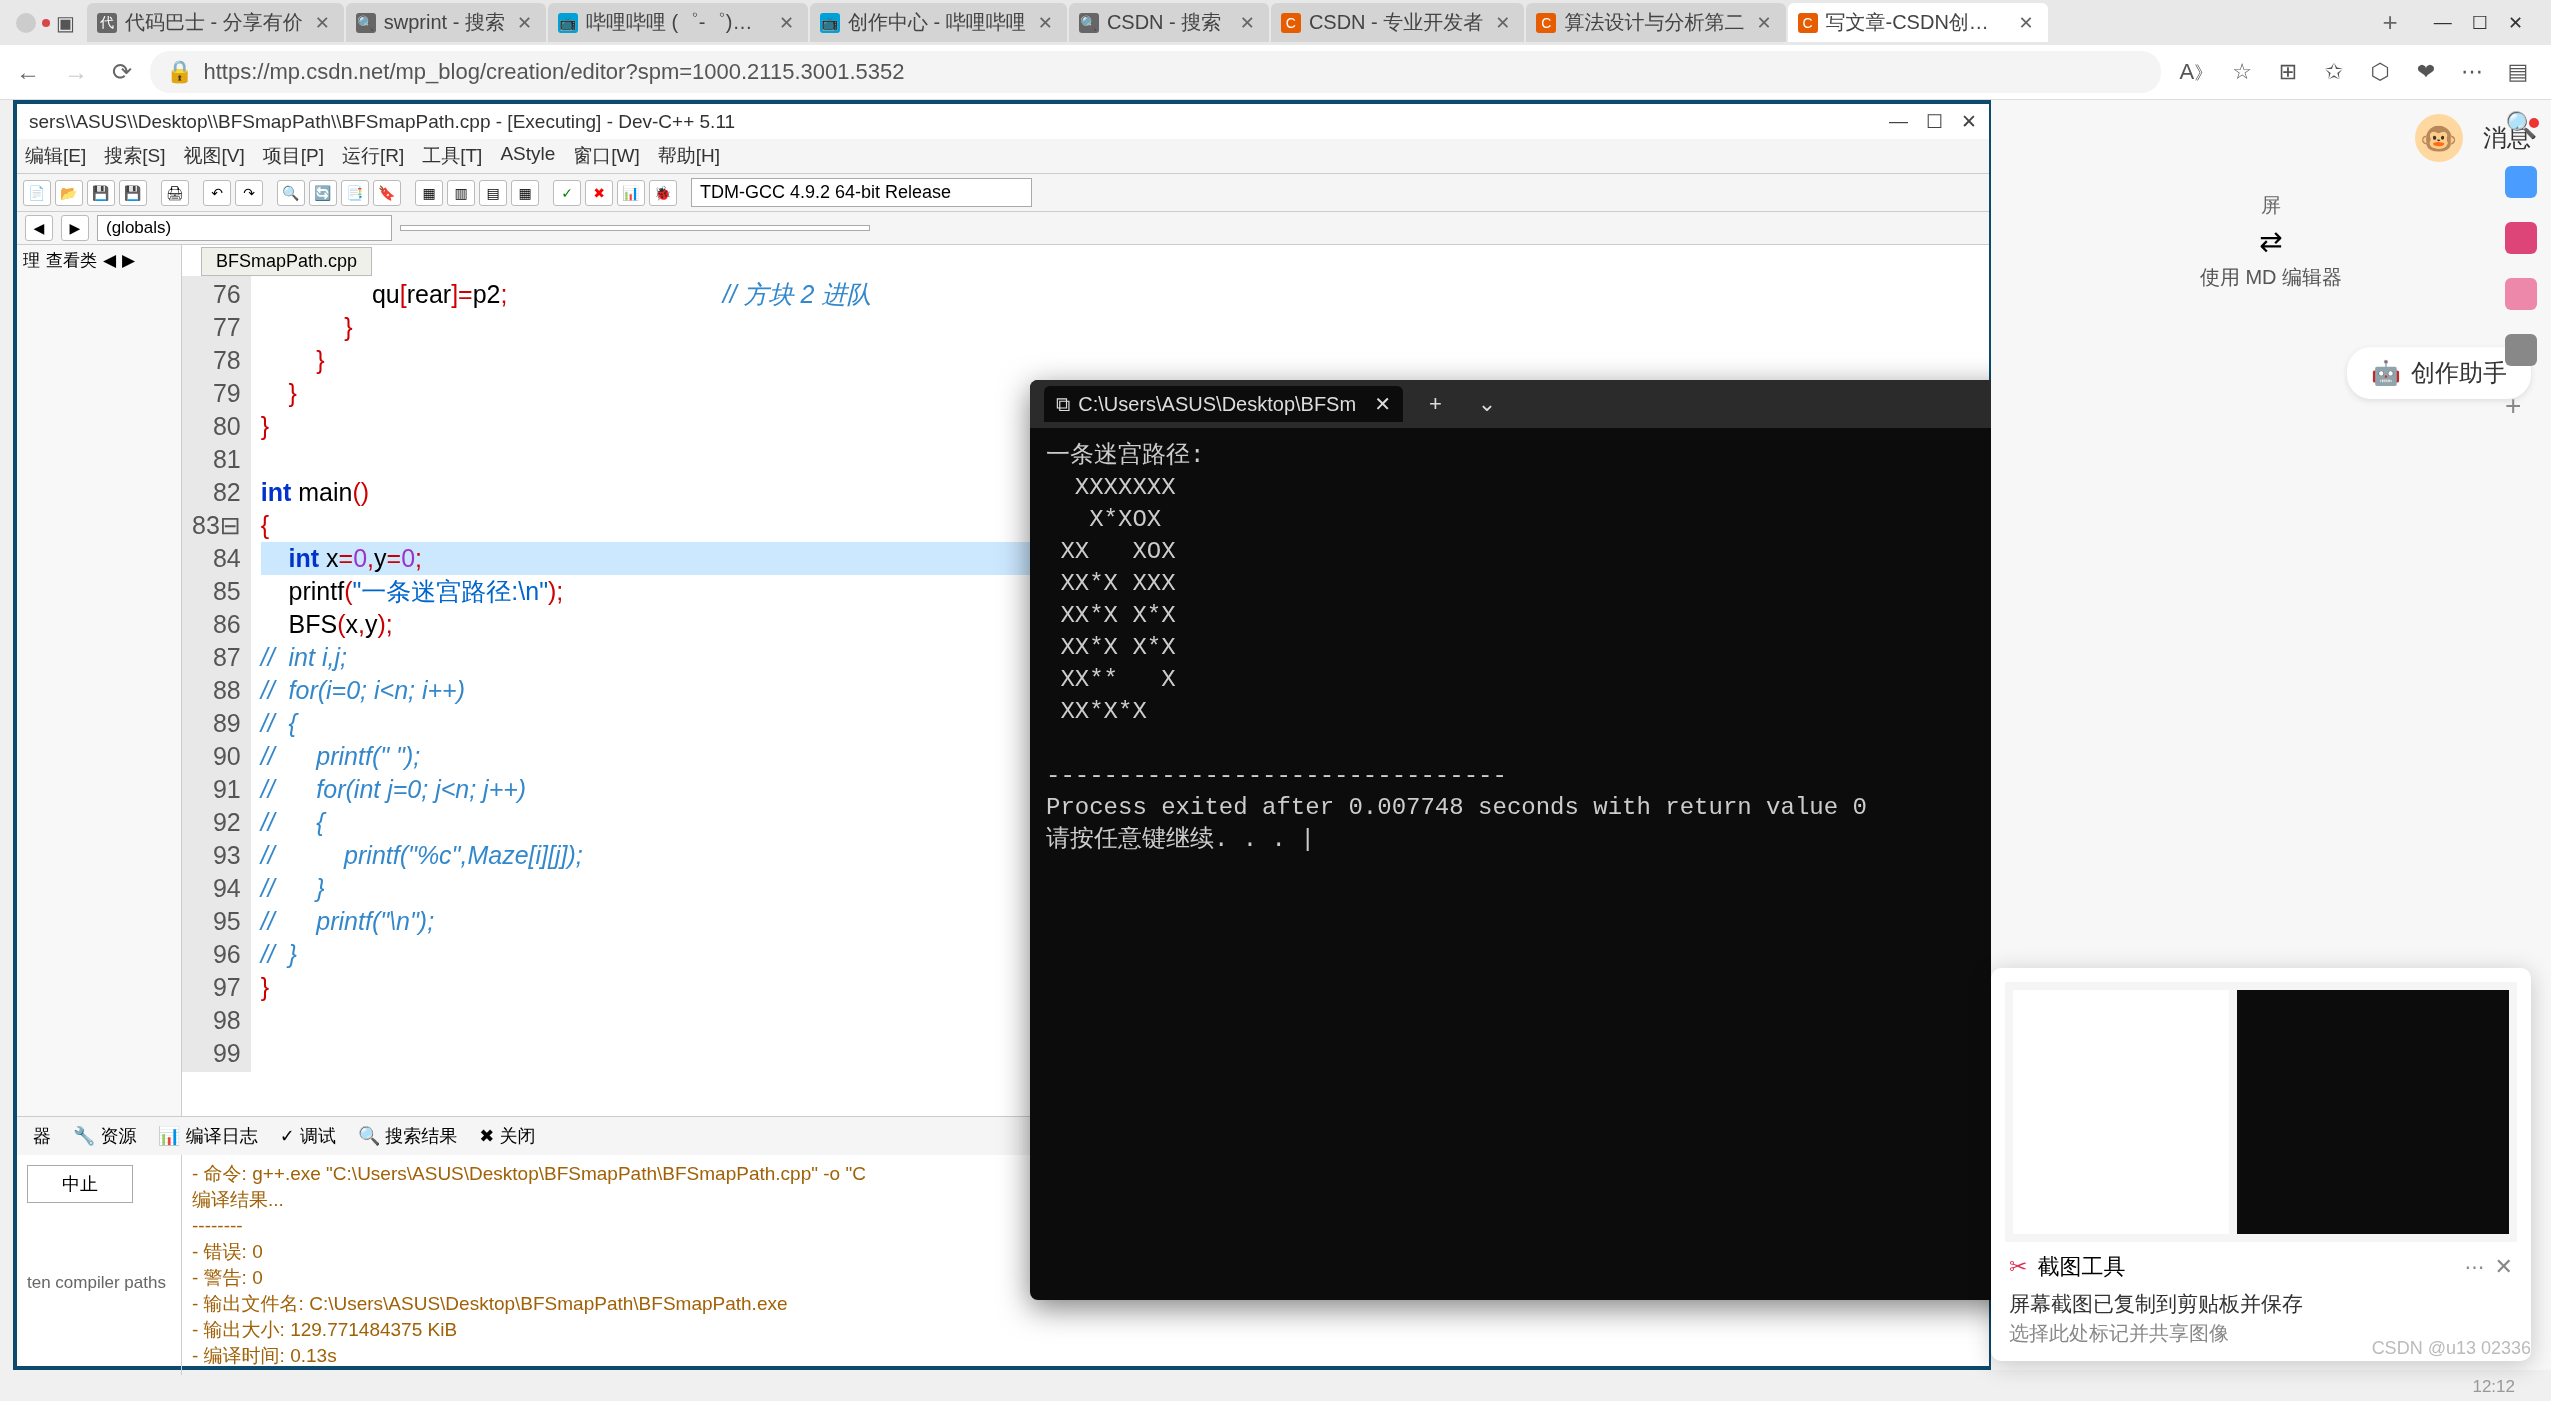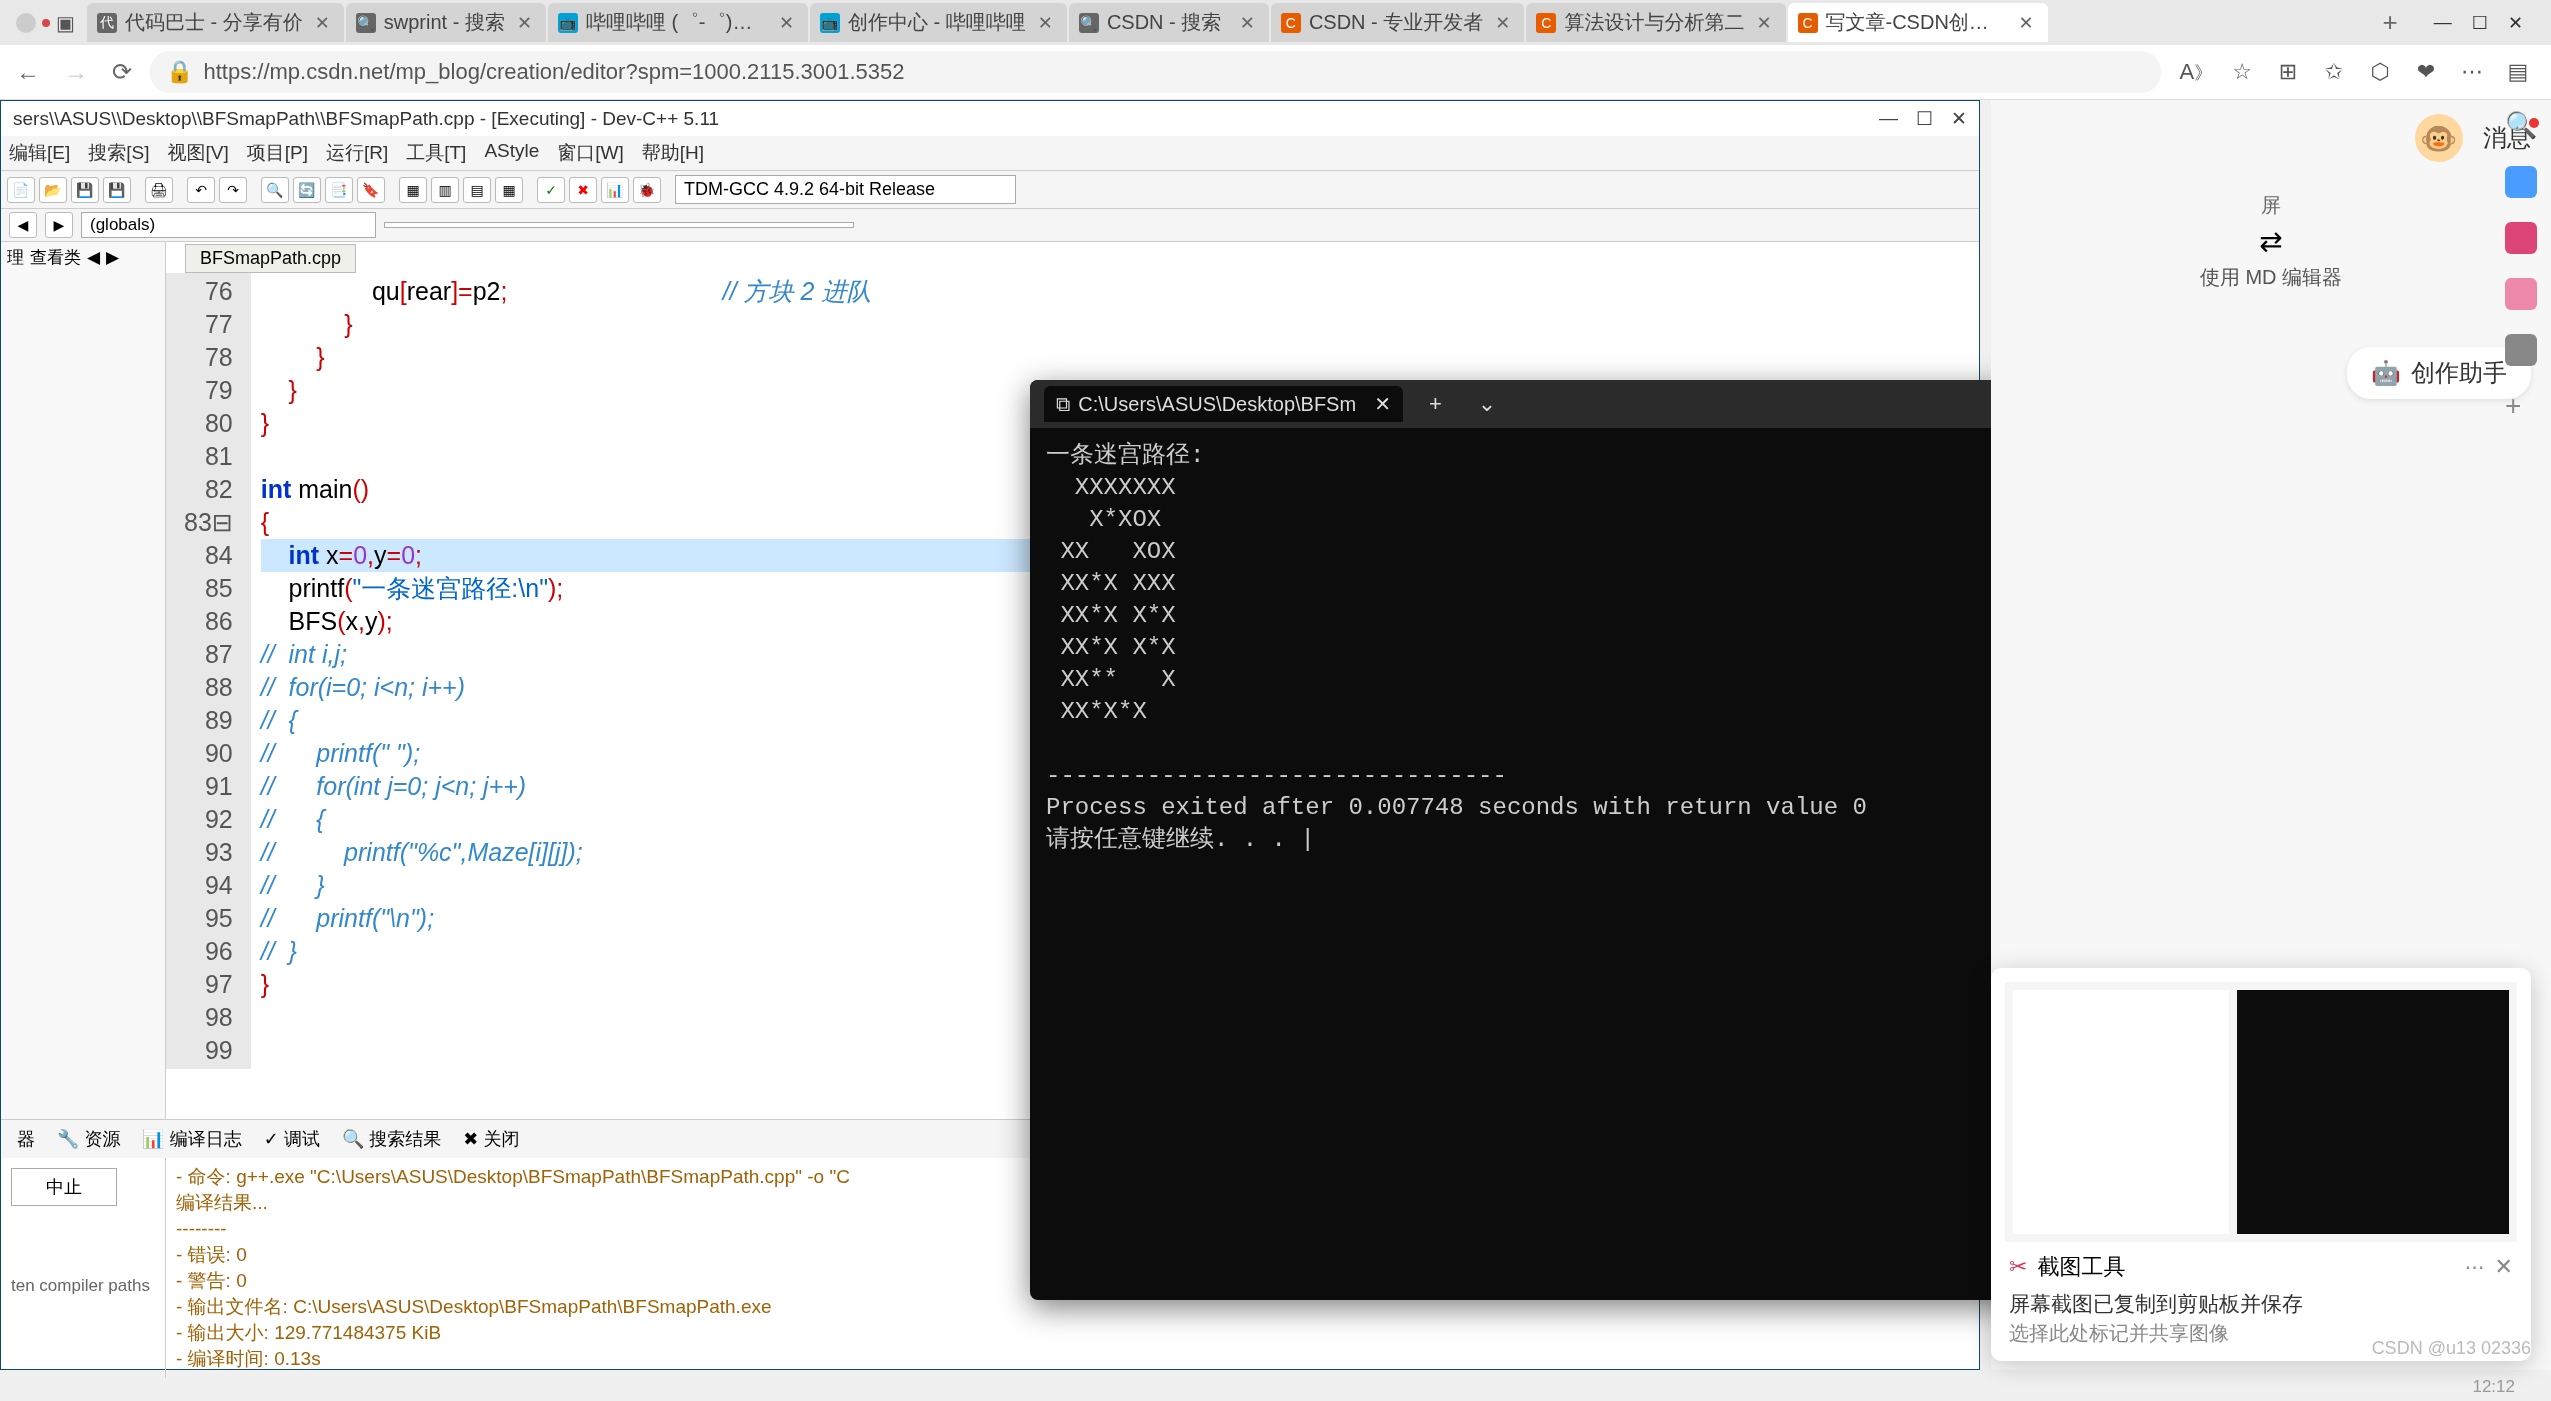--- a/index.html
+++ b/index.html
@@ -21,39 +21,39 @@
     .new-tab { font-size: 26px; color: #666; padding: 0 12px; }
     .win-controls { display: flex; gap: 20px; padding: 0 20px; font-size: 18px; color: #333; }
     
     .addr-bar { background: #fff; display: flex; align-items: center; height: 55px; padding: 0 10px; gap: 12px; border-bottom: 1px solid #ddd; }
     .nav-btn { font-size: 24px; color: #666; padding: 0 6px; }
     .url-field { flex: 1; background: #f4f4f4; border-radius: 20px; padding: 8px 16px; font-size: 22px; color: #555; display: flex; align-items: center; gap: 10px; }
     .addr-actions { display: flex; gap: 20px; padding: 0 10px; font-size: 22px; color: #555; align-items: center; }
     .addr-icon { width: 26px; height: 26px; display: flex; align-items: center; justify-content: center; }
     
     
-    .devcpp { position: absolute; top: 100px; left: 0; width: 1980px; height: 1270px; background: #fff; border: 1px solid #0c4a6e; }
+    .devcpp { position: absolute; top: 100px; left: 13px; width: 1980px; height: 1270px; background: #fff; border: 4px solid #0c4a6e; }
     .devcpp-title { background: #fff; padding: 6px 12px; font-size: 19px; color: #333; display: flex; justify-content: space-between; align-items: center; }
     .devcpp-winbtn { display: flex; gap: 18px; color: #444; }
     .devcpp-menu { background: #f5f5f5; padding: 4px 8px; font-size: 19px; color: #333; display: flex; gap: 18px; border-bottom: 1px solid #ccc; }
     .devcpp-toolbar { background: #f5f5f5; padding: 4px 6px; display: flex; gap: 4px; align-items: center; border-bottom: 1px solid #ccc; }
     .tb-btn { width: 28px; height: 26px; background: #fff; border: 1px solid #bbb; border-radius: 3px; display: flex; align-items: center; justify-content: center; font-size: 14px; }
     .tb-sep { width: 6px; }
     .compiler-select { border: 1px solid #aaa; background: #fff; padding: 3px 80px 3px 8px; font-size: 18px; }
     .devcpp-globals { background: #f5f5f5; padding: 3px 8px; display: flex; gap: 8px; align-items: center; border-bottom: 1px solid #ccc; }
     .globals-select { border: 1px solid #aaa; background: #fff; padding: 2px 220px 2px 8px; font-size: 17px; }
     
     .devcpp-body { display: flex; height: calc(100% - 310px); }
     .side-panel { width: 165px; background: #f8f8f8; border-right: 1px solid #ccc; }
     .side-tabs { display: flex; font-size: 17px; padding: 4px 6px; gap: 6px; align-items: center; }
     
     .editor-area { flex: 1; background: #fff; position: relative; }
     .file-tab { background: #f0f0ea; border: 1px solid #bbb; padding: 3px 14px; font-size: 18px; display: inline-block; margin: 2px 0 0 19px; }
     .code-area { display: flex; font-family: Consolas, monospace; font-size: 25px; }
-    .gutter { background: #e8e8e8; padding: 2px 18px; text-align: right; color: #555; }
+    .gutter { background: #e8e8e8; padding: 2px 10px; text-align: right; color: #555; }
     .gutter .ln { height: 33px; line-height: 33px; }
     .code-lines { flex: 1; padding: 2px 10px; white-space: pre; }
     .code-lines .cl { height: 33px; line-height: 33px; }
     .hl { background: #cce8ff; }
     .kw { color: #0033cc; font-weight: bold; }
     .num { color: #9933cc; }
     .sym { color: #cc0000; }
     .str { color: #0066cc; }
     .cm { color: #3388cc; font-style: italic; }
     

